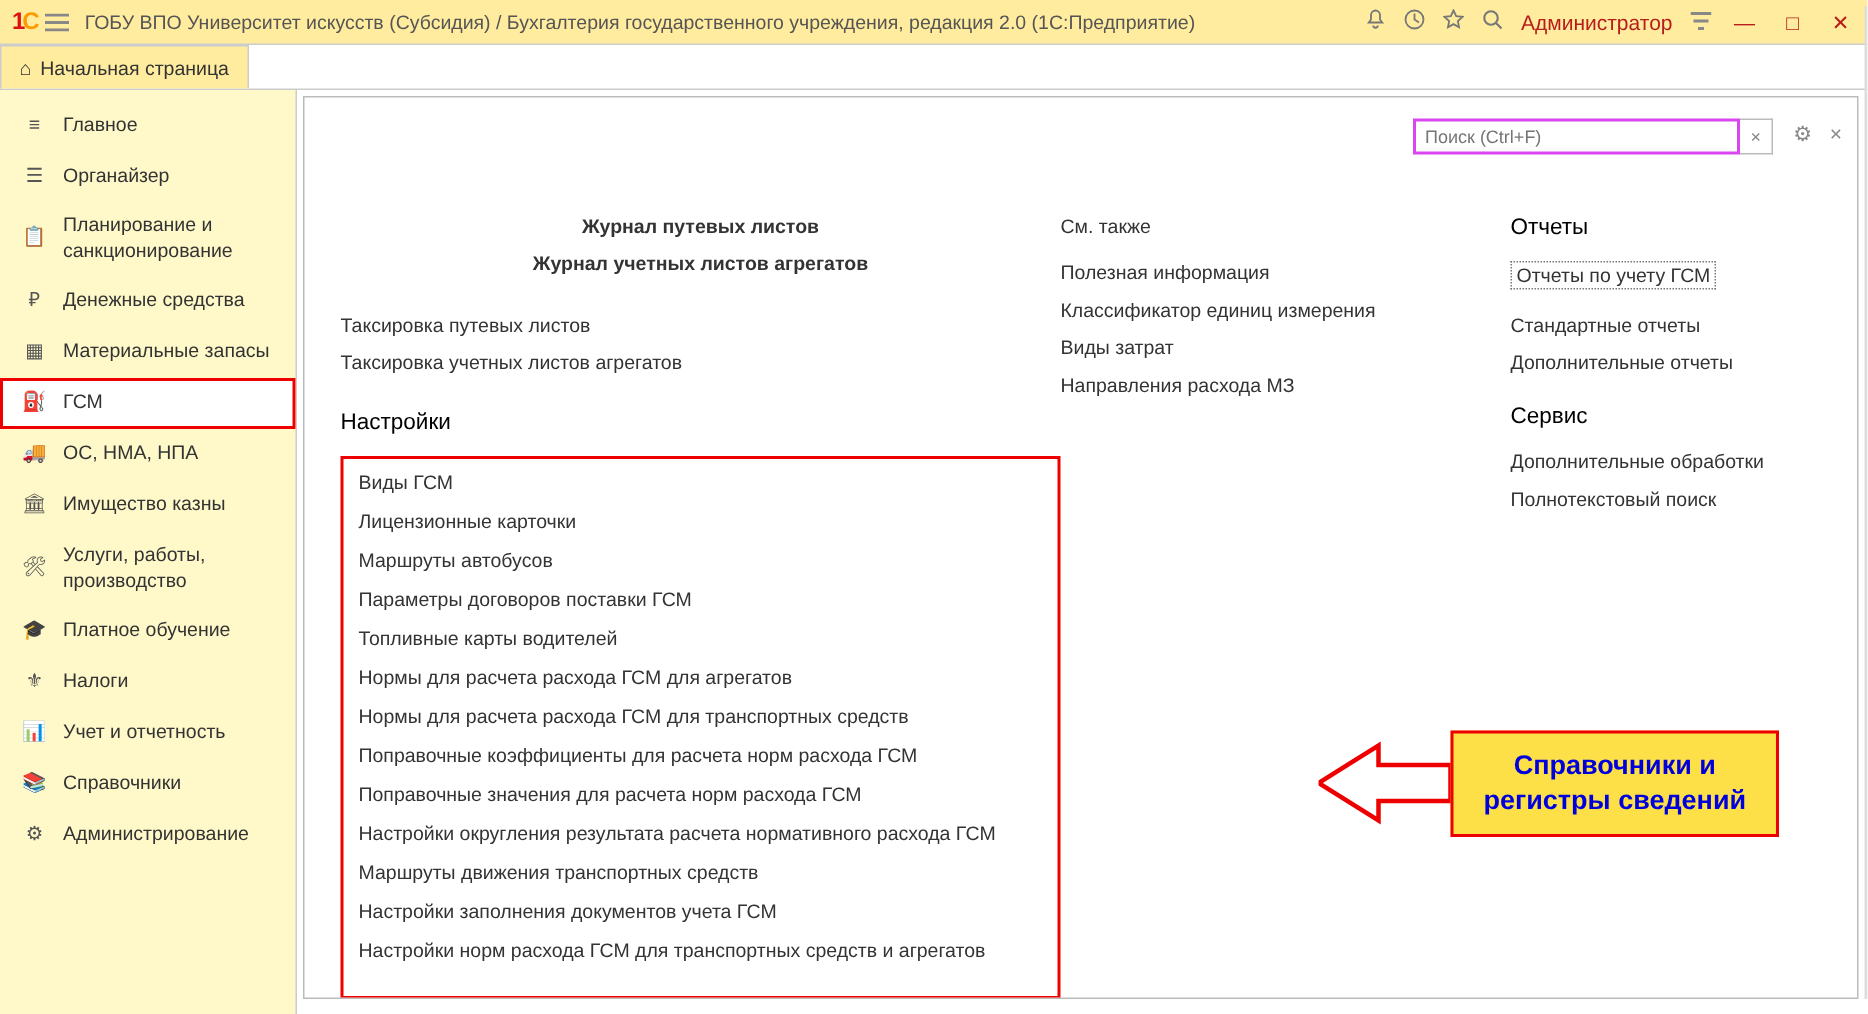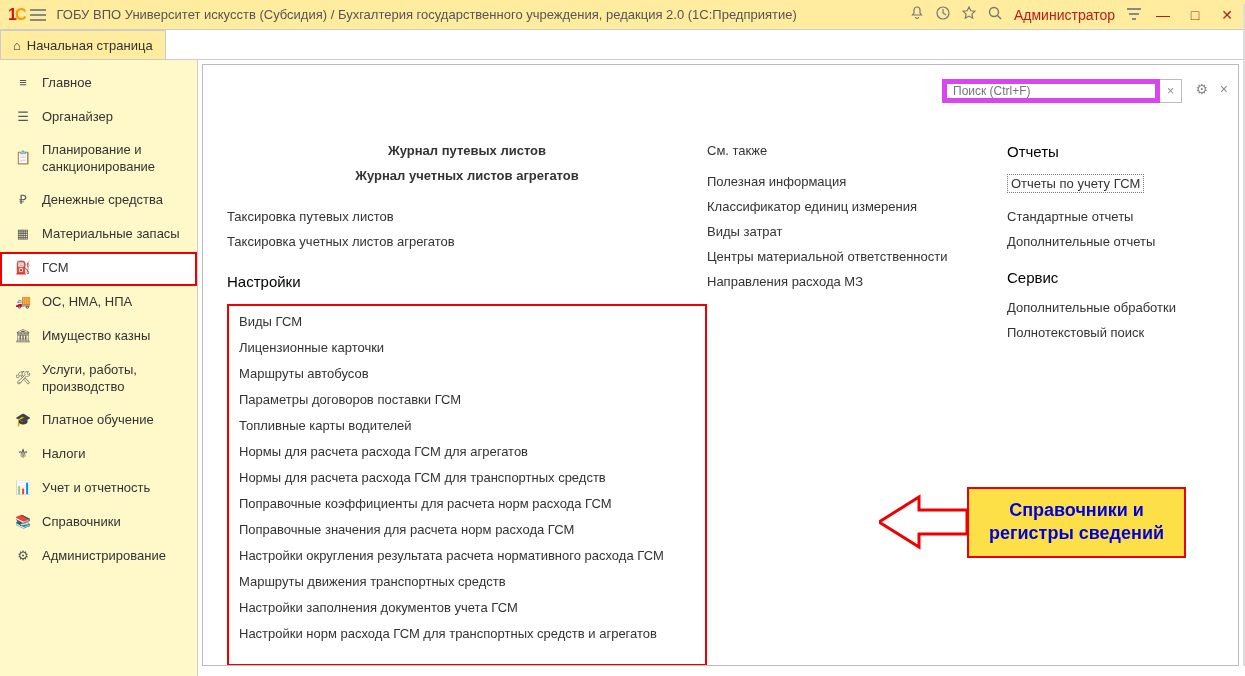--- a/index.html
+++ b/index.html
@@ -24,21 +24,21 @@
 
 .layout { display:flex; height:calc(100% - 60px); }
 .sidebar { width:198px; background:#fff8c9; border-right:1px solid #ccc; padding-top:6px; }
 .side-item { display:flex; align-items:center; gap:10px; padding:8px 14px; font-size:13px; color:#333; cursor:pointer; line-height:1.3; }
 .side-item.active { background:#fff; border:2px solid #e00; padding:6px 12px; }
 .side-icon { width:18px; height:18px; display:inline-flex; align-items:center; justify-content:center; color:#555; flex-shrink:0; }
 
 
 .main { flex:1; position:relative; background:#fff; padding:18px 24px; border:1px solid #bbb; margin:4px 6px 10px 4px; overflow:hidden; }
 .search-wrap { position:absolute; top:14px; right:56px; display:flex; align-items:center; }
-.search-box { width:218px; height:24px; border:5px solid #d946ef; padding:0 6px; font-size:12px; color:#1d4ed8; }
+.search-box { width:218px; height:24px; border:2px solid #d946ef; padding:0 6px; font-size:12px; color:#1d4ed8; }
 .search-x { width:22px; height:24px; border:1px solid #bbb; border-left:none; text-align:center; line-height:22px; color:#888; font-size:12px; cursor:pointer; }
 .gear { position:absolute; top:16px; right:30px; color:#888; cursor:pointer; font-size:14px; }
 .close-x { position:absolute; top:16px; right:10px; color:#888; cursor:pointer; font-size:14px; }
 
 .cols { display:flex; margin-top:60px; }
 .col1 { width:480px; }
 .col2 { width:300px; }
 .col3 { flex:1; }
 
 .link { color:#333; font-size:13px; margin-bottom:10px; cursor:pointer; }
@@ -202,21 +202,20 @@
           <div class="link">Настройки заполнения документов учета ГСМ</div>
           <div class="link">Настройки норм расхода ГСМ для транспортных средств и агрегатов</div>
         </div>
       </div>
 
       <div class="col2">
         <div class="link" style="color:#333; margin-bottom:16px">См. также</div>
         <div class="link">Полезная информация</div>
         <div class="link">Классификатор единиц измерения</div>
         <div class="link">Виды затрат</div>
-        <div class="link">Центры материальной ответственности</div>
         <div class="link">Направления расхода МЗ</div>
       </div>
 
       <div class="col3">
         <div class="sec-head" style="margin-top:0">Отчеты</div>
         <div><span class="link hl">Отчеты по учету ГСМ</span></div>
         <div style="height:6px"></div>
         <div class="link">Стандартные отчеты</div>
         <div class="link">Дополнительные отчеты</div>
 

